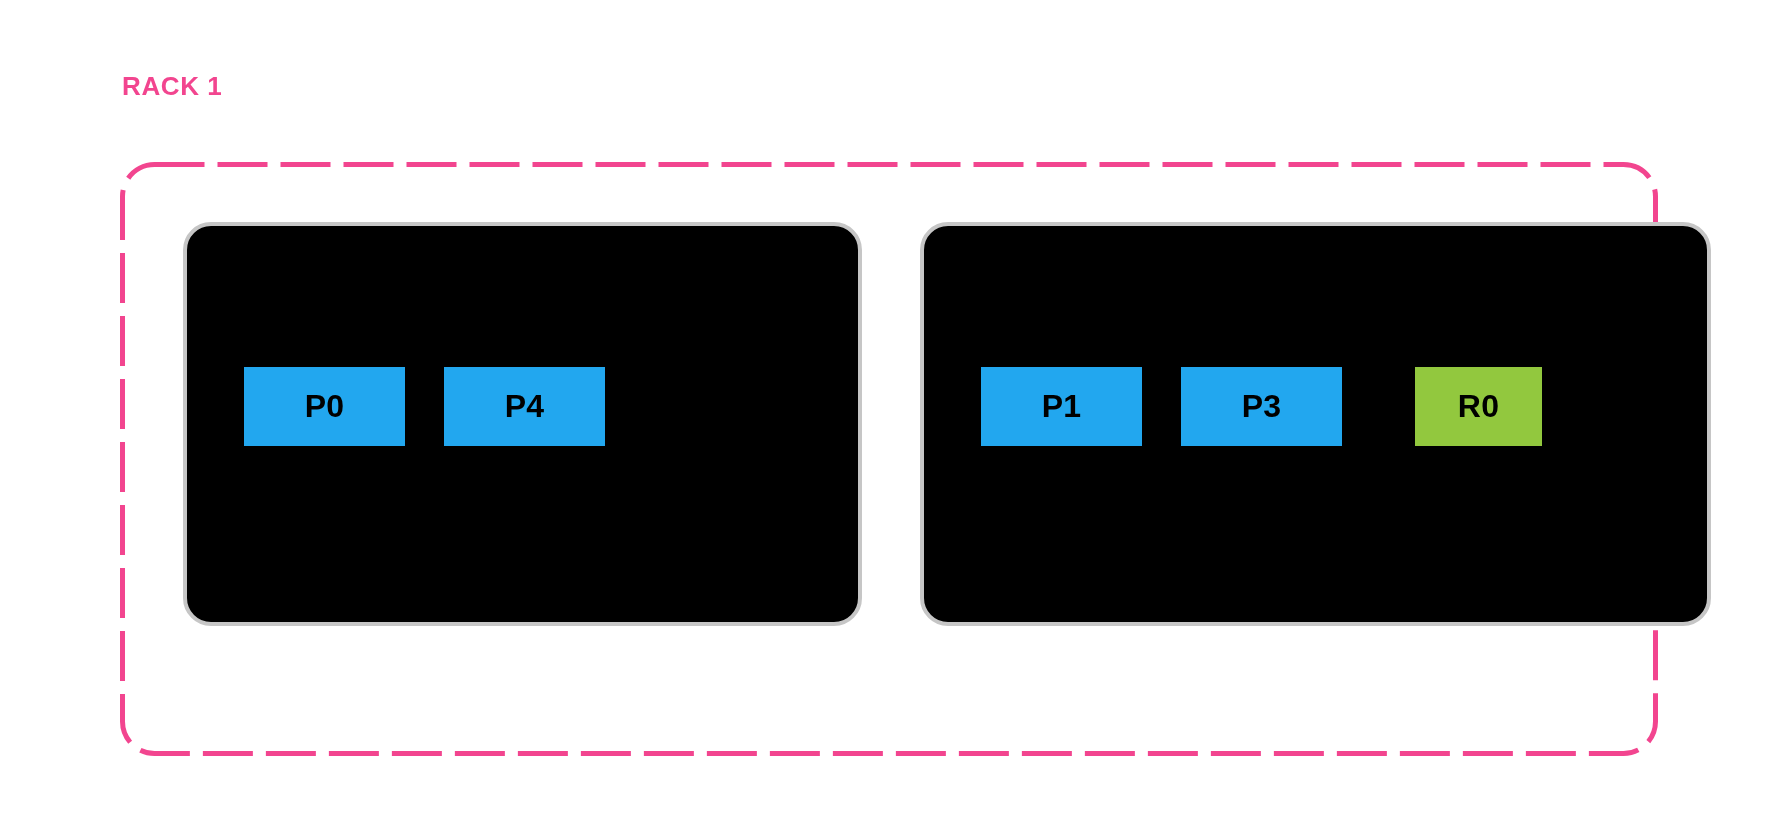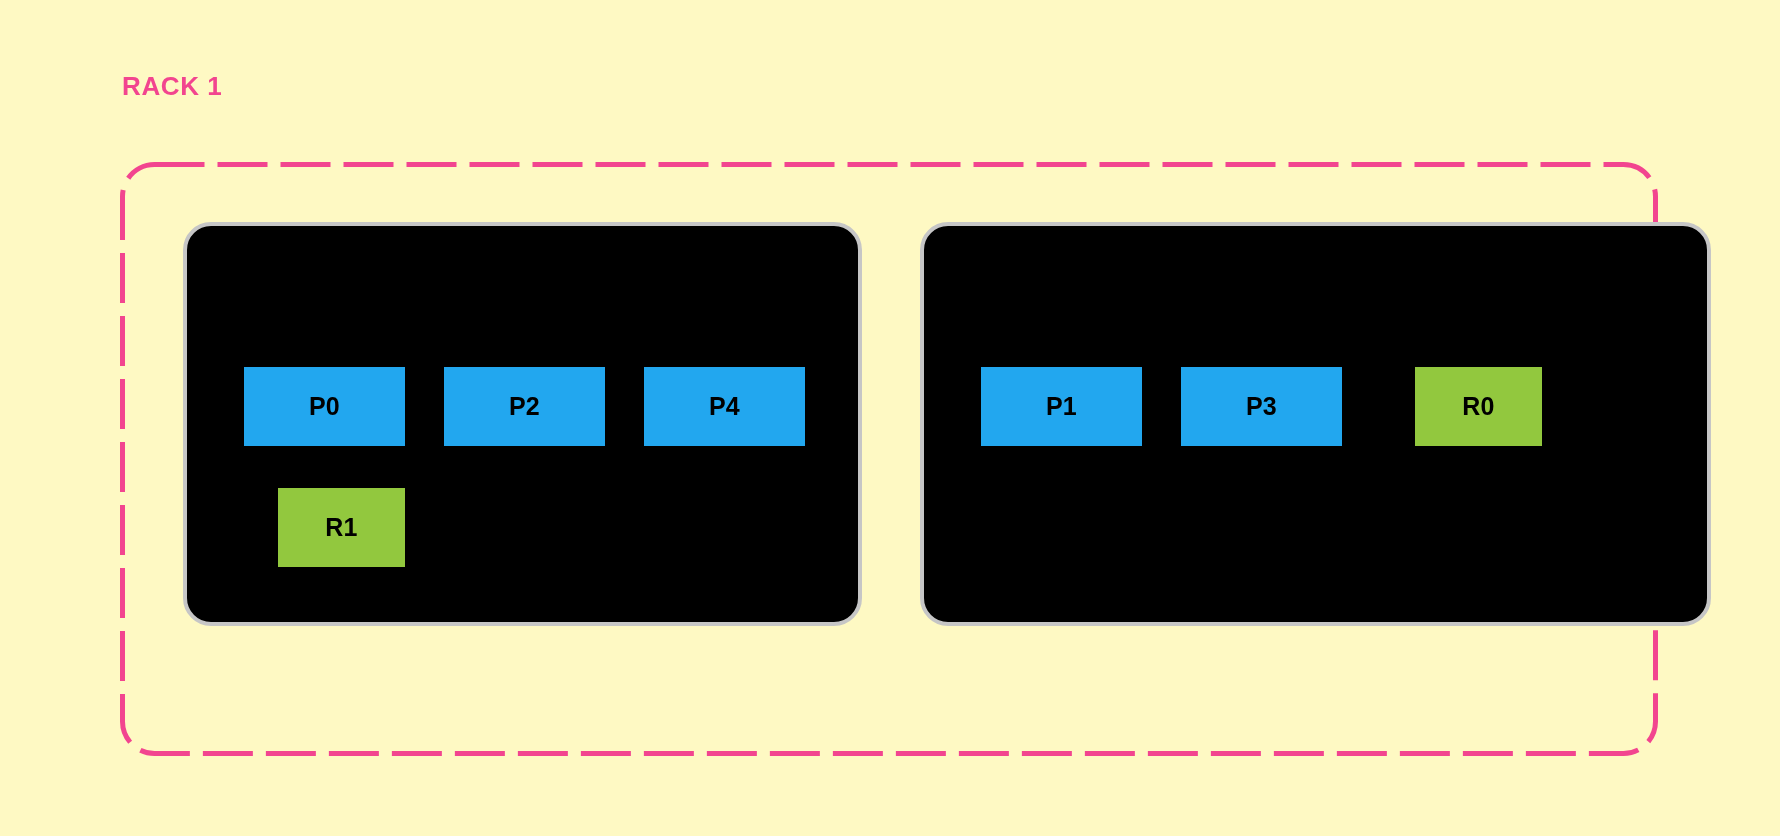--- a/index.html
+++ b/index.html
@@ -9,21 +9,21 @@
     background: #000000;
   }
   body {
     font-family: "Liberation Sans", sans-serif;
     -webkit-font-smoothing: antialiased;
   }
   #canvas {
     position: relative;
     width: 1780px;
     height: 836px;
-    background: #fef9c3;
+    background: #ffffff;
     overflow: hidden;
   }
 
   
   .rack-label {
     position: absolute;
     left: 122px;
     top: 72px;
     font-size: 26px;
     font-weight: bold;
@@ -71,21 +71,21 @@
     display: grid;
     grid-template-columns: repeat(3, 161px);
     grid-auto-rows: 79px;
     column-gap: 39px;
     row-gap: 42px;
   }
   .shard {
     display: flex;
     align-items: center;
     justify-content: center;
-    font-size: 25px;
+    font-size: 32px;
     font-weight: bold;
     color: #000000;
     letter-spacing: 0.2px;
     user-select: none;
   }
   .shard.primary { background: #22A7EF; }
   .shard.replica { background: #92C83E; margin-left: 34px; }
   .shard.empty { background: transparent; }
 </style>
 </head>
@@ -97,23 +97,21 @@
 
   <div class="rack-boundary">
     <svg viewBox="0 0 1538 594" preserveAspectRatio="none" aria-hidden="true">
       <rect x="2.5" y="2.5" width="1533" height="589" rx="32" ry="32" fill="none" stroke="#F2458F" stroke-width="5" stroke-dasharray="50 13" stroke-linecap="butt"></rect>
     </svg>
   </div>
 
   <div class="node" id="node-0">
     <div class="shard-grid">
       <div class="shard primary">P0</div>
-      <div class="shard primary">P2</div>
       <div class="shard primary">P4</div>
-      <div class="shard replica">R1</div>
       <div class="shard empty"></div>
     </div>
   </div>
 
   <div class="node" id="node-1">
     <div class="shard-grid">
       <div class="shard primary">P1</div>
       <div class="shard primary">P3</div>
       <div class="shard replica">R0</div>
       <div class="shard empty"></div>

